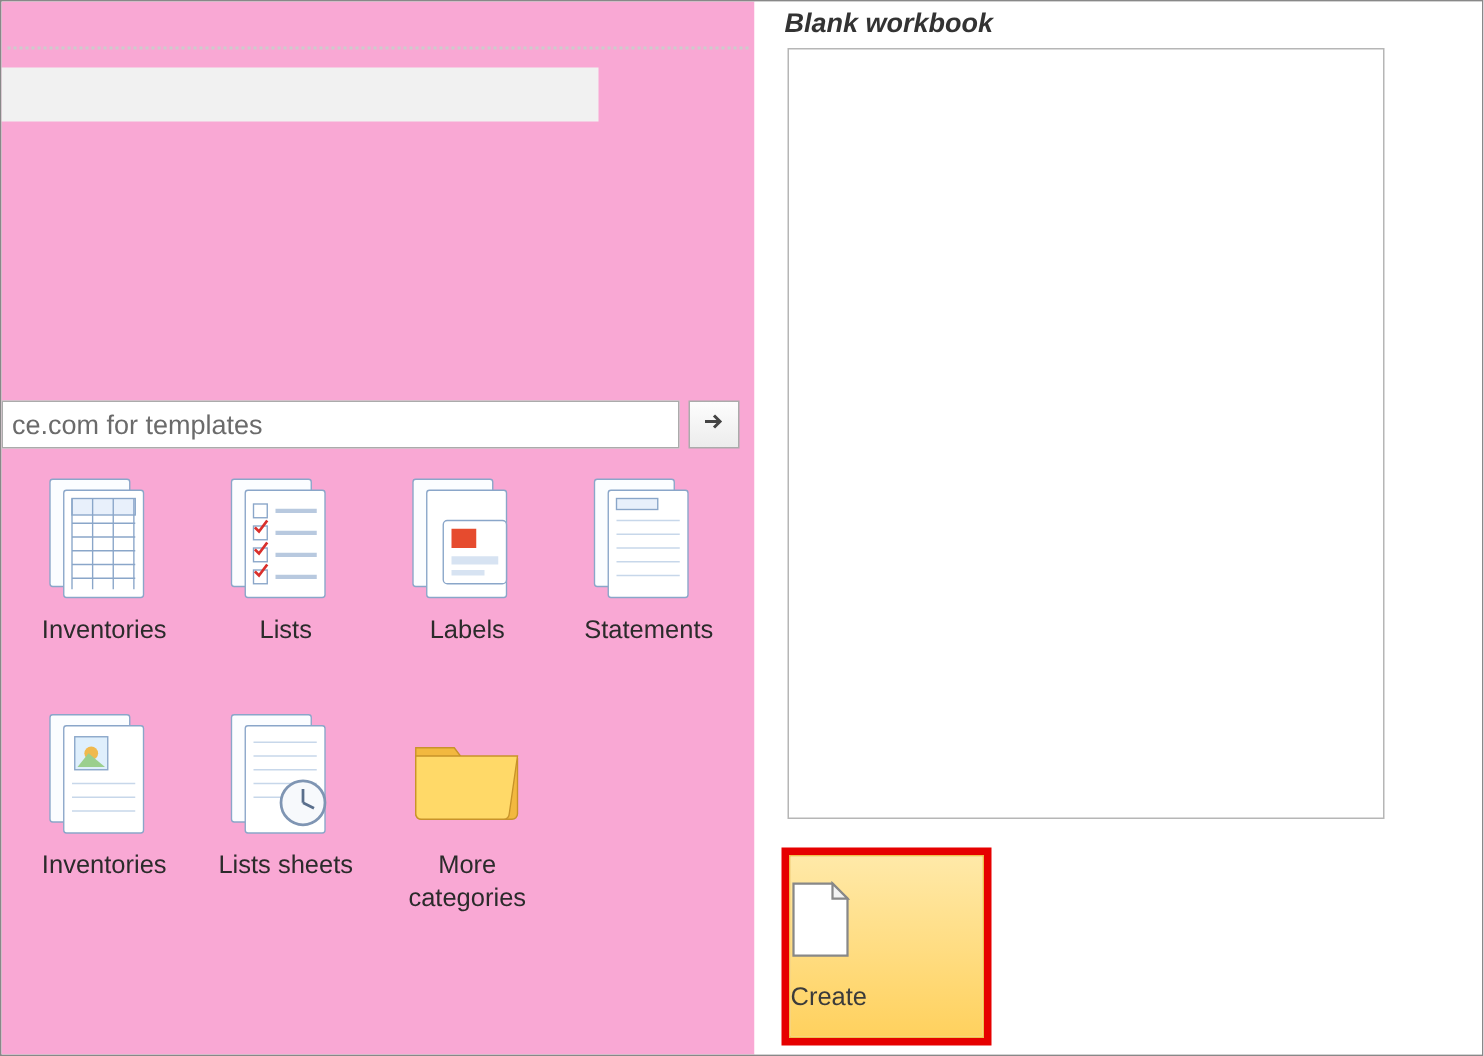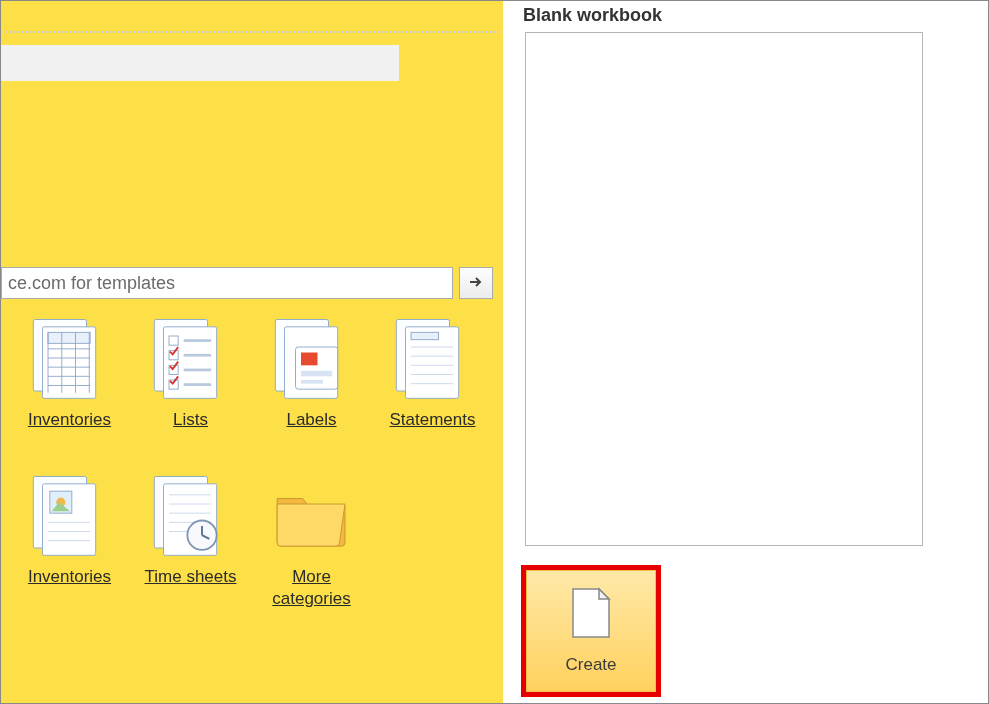--- a/index.html
+++ b/index.html
@@ -14,28 +14,29 @@
     width: 989px;
     height: 704px;
     border: 1px solid #888;
     position: relative;
     overflow: hidden;
   }
   .left-pane {
     position: absolute;
     left: 0; top: 0;
     width: 502px; height: 702px;
-    background: #fde047;
+    background: #f9a8d4;
   }
   .right-pane {
     position: absolute;
     left: 502px; top: 0;
     width: 486px; height: 702px;
     background: #fff;
     padding: 4px 20px 0 20px;
+    font-style: italic;
   }
   
   .dotted {
     position: absolute;
     left: 4px; right: 4px; top: 30px;
     border-top: 2px dotted #ccc;
   }
   .toolbar-bg {
     position: absolute;
     left: 0; top: 44px;
@@ -87,21 +88,20 @@
   .tpl-icon {
     width: 100px; height: 98px;
     display: flex; align-items: center; justify-content: center;
   }
   .tpl-label {
     font-size: 17px;
     color: #2b2b2b;
     text-align: center;
     margin-top: 2px;
     line-height: 1.25;
-    text-decoration: underline;
   }
   
   .preview-title {
     font-size: 18px;
     font-weight: 600;
     color: #333;
     margin: 0 0 6px 0;
   }
   .preview-box {
     width: 398px; height: 514px;
@@ -113,21 +113,21 @@
     position: absolute;
     left: 520px; top: 564px;
     width: 140px; height: 132px;
     border: 5px solid #e60000;
   }
   .create-inner {
     width: 100%; height: 100%;
     background: linear-gradient(#ffe9a8,#ffd15e);
     border: 1px solid #f0c04a;
     display: flex; flex-direction: column;
-    align-items: center; justify-content: center;
+    justify-content: center;
     cursor: pointer;
   }
   .create-doc {
     width: 40px; height: 52px;
     margin-bottom: 16px;
   }
   .create-label {
     font-size: 17px;
     color: #3b3b3b;
   }
@@ -271,21 +271,21 @@
                 <line x1="6" y1="42" x2="52" y2="42" stroke="#c7d7ea"></line>
                 <line x1="6" y1="52" x2="52" y2="52" stroke="#c7d7ea"></line>
               </g>
               <g transform="translate(44,54)">
                 <circle cx="16" cy="16" r="16" fill="#f7f9fc" stroke="#7f95b3" stroke-width="2"></circle>
                 <line x1="16" y1="16" x2="16" y2="6" stroke="#5a6f8c" stroke-width="2"></line>
                 <line x1="16" y1="16" x2="24" y2="20" stroke="#5a6f8c" stroke-width="2"></line>
               </g>
             </svg>
           </div>
-          <div class="tpl-label">Time sheets</div>
+          <div class="tpl-label">Lists sheets</div>
         </div>
         <div class="tpl">
           <div class="tpl-icon">
             <svg viewBox="0 0 96 96" width="88" height="88">
         <path d="M10 30 h28 l6 8 h40 v40 a4 4 0 0 1 -4 4 h-66 a4 4 0 0 1 -4 -4 z" fill="#f2b83f" stroke="#c8932a"></path>
         <path d="M10 36 h74 l-6 42 a4 4 0 0 1 -4 4 h-60 a4 4 0 0 1 -4 -4 z" fill="#ffd968" stroke="#c8932a"></path>
       </svg>
           </div>
           <div class="tpl-label">More<br>categories</div>
         </div>

